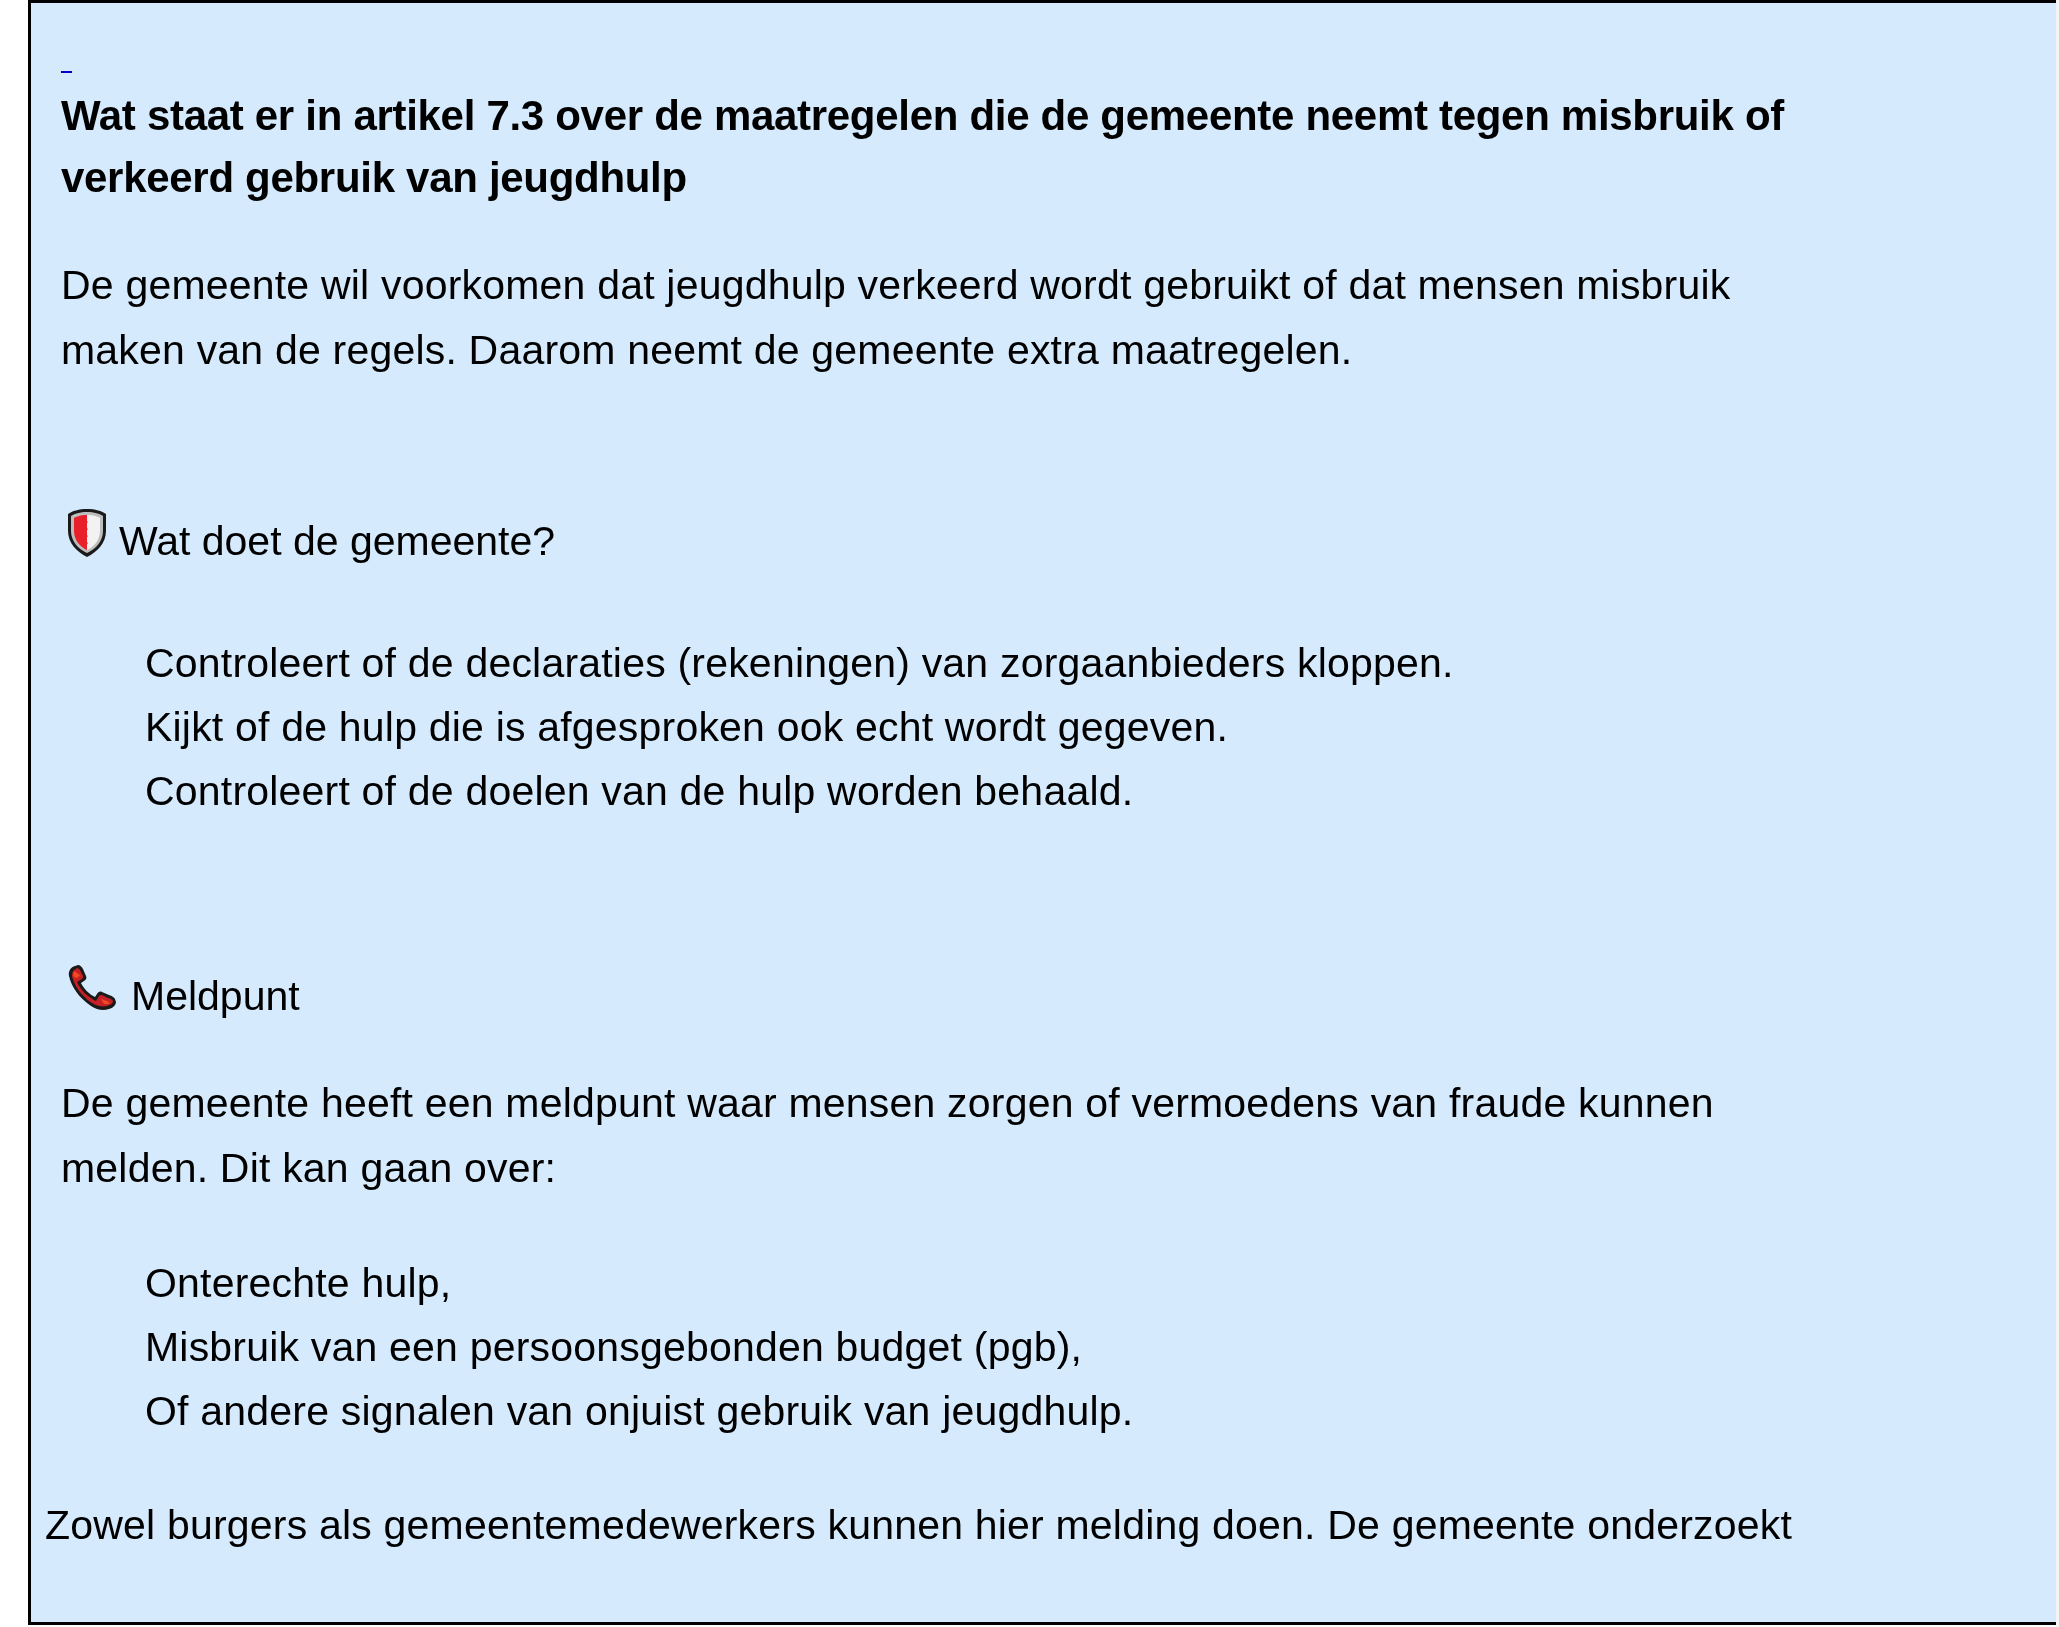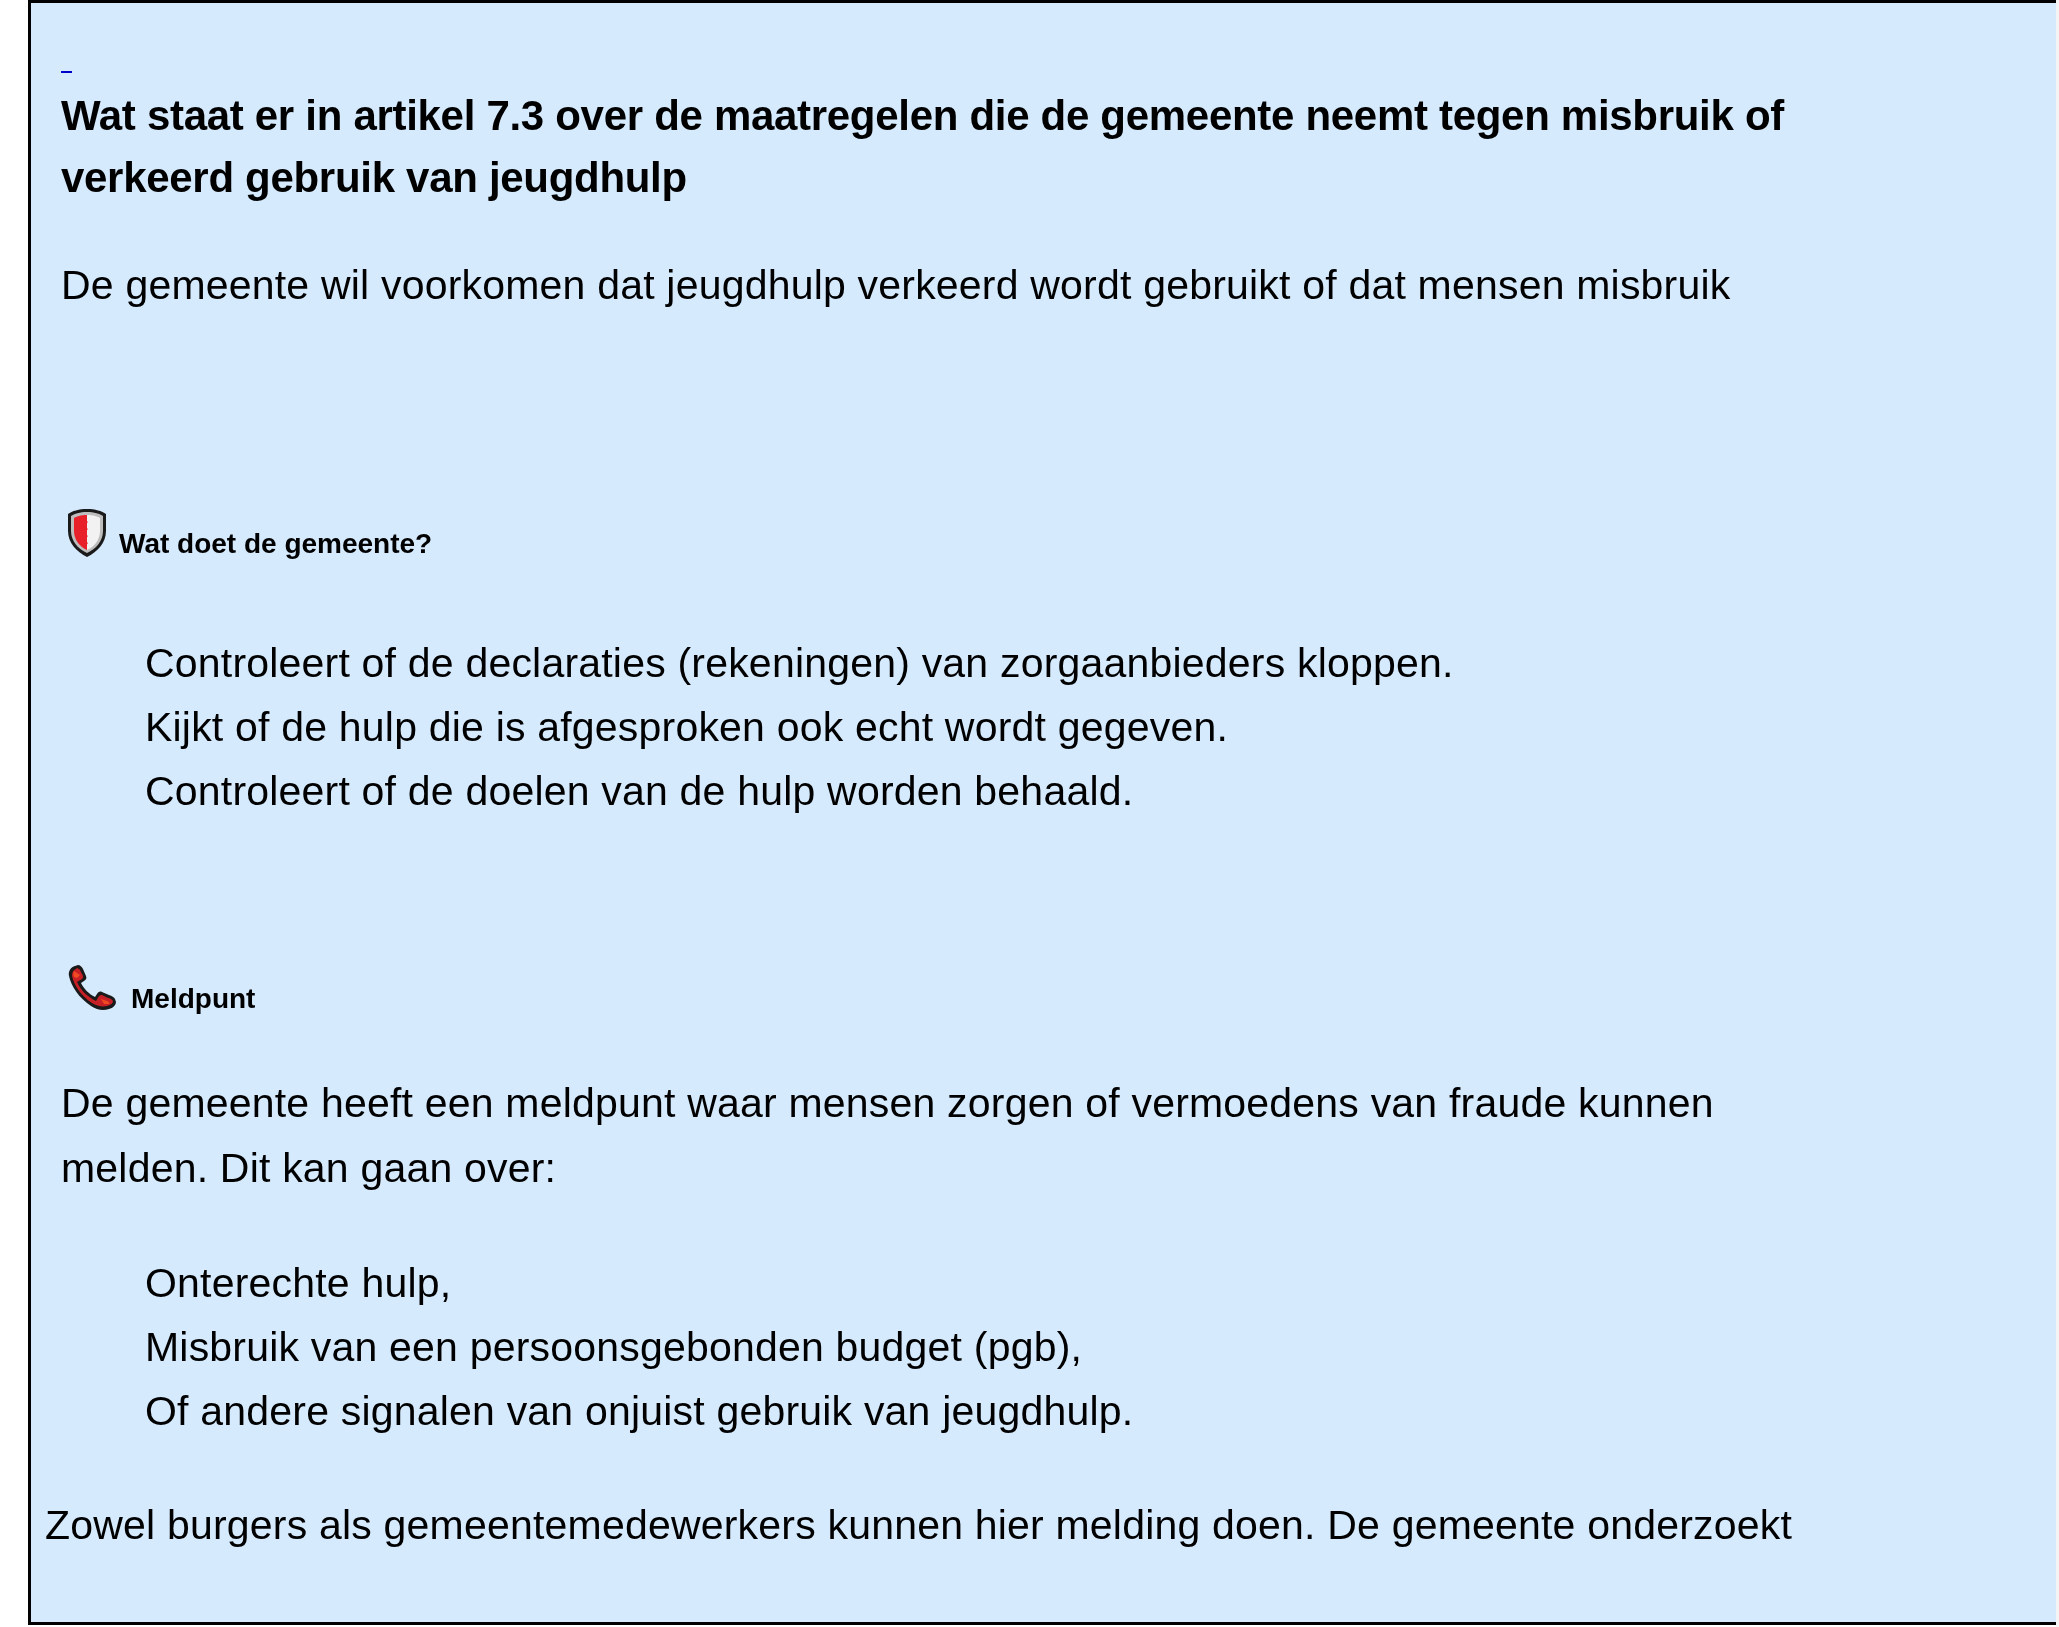--- a/index.html
+++ b/index.html
@@ -48,22 +48,22 @@
     }
     .title .line { display: block; }
     .para {
       font-size: 41px;
       line-height: 65px;
       letter-spacing: 0.2px;
     }
     .para .line { display: block; }
     .intro { left: 30px; top: 250px; }
     .heading {
-      font-size: 28px;
-      font-weight: bold;
+      font-size: 41px;
+      font-weight: normal;
       line-height: 60px;
       display: flex;
       align-items: center;
     }
     .heading .icon {
       display: inline-block;
       margin-right: 10px;
     }
     .h-doet { left: 34px; top: 504px; }
     .h-meld { left: 34px; top: 959px; }
@@ -94,20 +94,21 @@
 
   <a class="link-mark"></a>
 
   <div class="abs title">
     <span class="line">Wat staat er in artikel 7.3 over de maatregelen die de gemeente neemt tegen misbruik of</span>
     <span class="line">verkeerd gebruik van jeugdhulp</span>
   </div>
 
   <div class="abs para intro">
     <span class="line"><span>De gemeente wil voorkomen dat jeugdhulp </span><b>verkeerd wordt gebruikt</b><span> of dat mensen </span><b>misbruik</b></span>
+    <span class="line"><b>maken</b><span> van de regels. Daarom neemt de gemeente extra maatregelen.</span></span>
   </div>
 
   <div class="abs heading h-doet">
     <span class="icon">
       <svg width="44" height="52" viewBox="0 0 44 52">
         <path d="M22 2 C14 2 7 4 3 7 L3 24 C3 36 12 45 22 50 C32 45 41 36 41 24 L41 7 C37 4 30 2 22 2 Z" fill="#1a1a1a"></path>
         <path d="M22 5 C15 5 9 7 6 9 L6 24 C6 34 13 42 22 46 C31 42 38 34 38 24 L38 9 C35 7 29 5 22 5 Z" fill="#bdbdbd"></path>
         <path d="M22 8 C16 8 11 9.5 9 11 L9 24 C9 33 15 40 22 43 Z" fill="#E8202A"></path>
         <path d="M22 8 C28 8 33 9.5 35 11 L35 24 C35 33 29 40 22 43 Z" fill="#f2f2f2"></path>
         <path d="M22 8 L19 12 L23 15 L19 19 L23 22 L19 26 L23 29 L19 33 L23 36 L20 40 L22 43 L22 8 Z" fill="#E8202A"></path>

